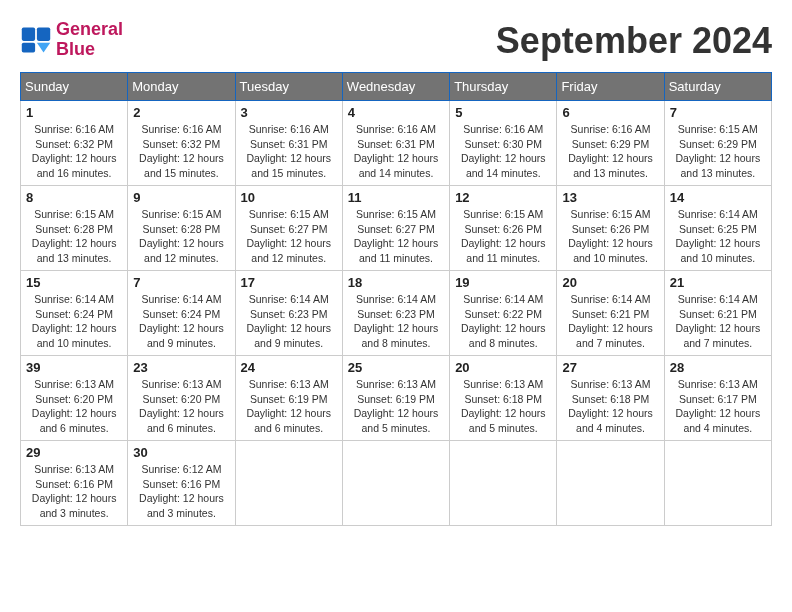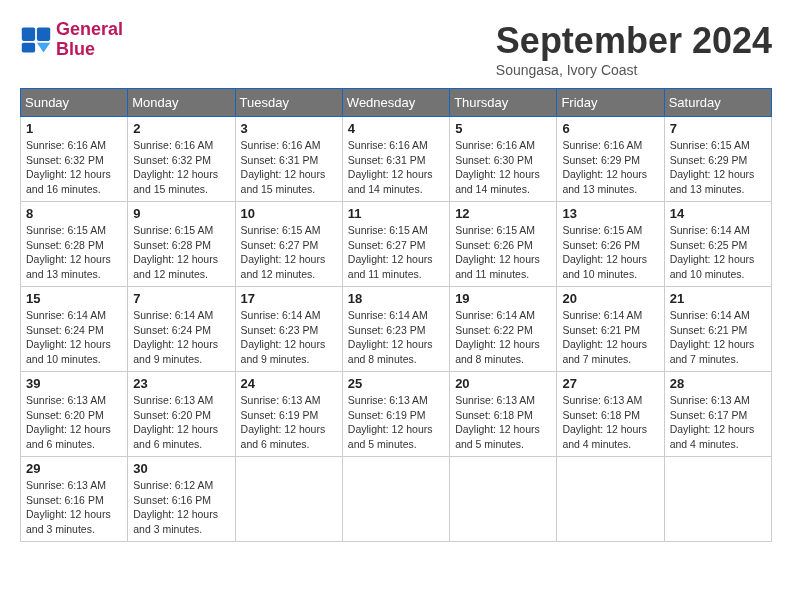--- a/index.html
+++ b/index.html
@@ -75,20 +75,21 @@
       font-size: 13px;
       font-weight: bold;
       display: block;
       margin-bottom: 2px;
       color: #222;
     }
     .day-info {
       color: #333;
       font-size: 10.5px;
       line-height: 1.4;
+      text-align: center;
     }
     .week-row td {
       background: #fff;
     }
     .week-row:nth-child(odd) td {
       background: #fff;
     }
   </style>
 </head>
 <body>
@@ -101,21 +102,20 @@
       <rect x="2" y="21" width="15" height="11" rx="2" fill="#1565c0"></rect>
       <polygon points="19,21 34,21 26.5,32" fill="#42a5f5"></polygon>
     </svg>
     <div class="logo-text">
       <span>General</span>
       <span>Blue</span>
     </div>
   </div>
   <div class="title-block">
     <div class="month-title">September 2024</div>
-    <div class="subtitle">Soungasa, Ivory Coast</div>
   </div>
 </div>
 
 <table class="calendar">
   <thead>
     <tr>
     <th>Sunday</th>
         <th>Monday</th>
         <th>Tuesday</th>
         <th>Wednesday</th>

